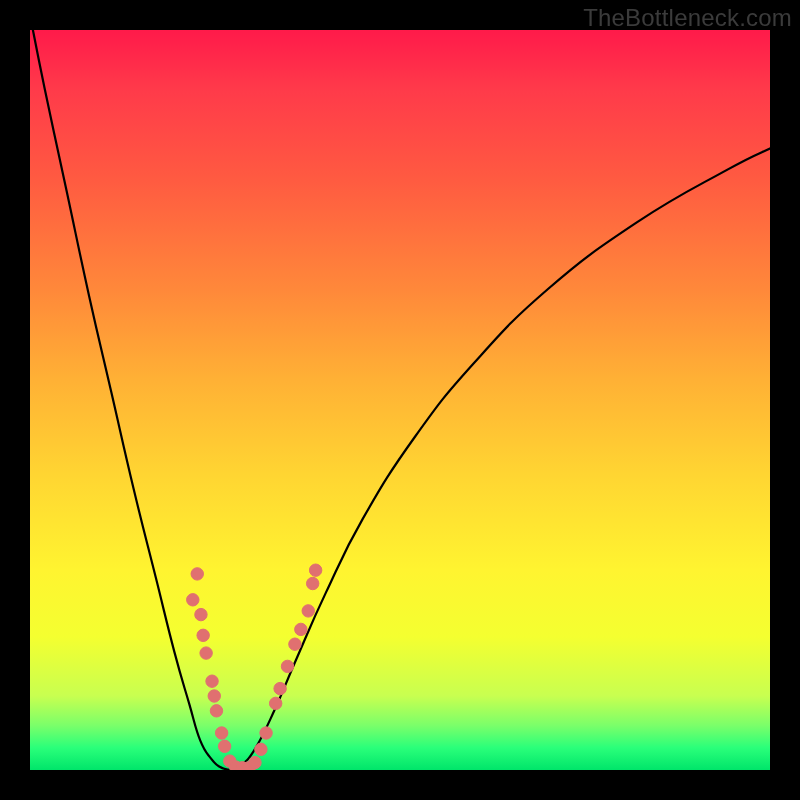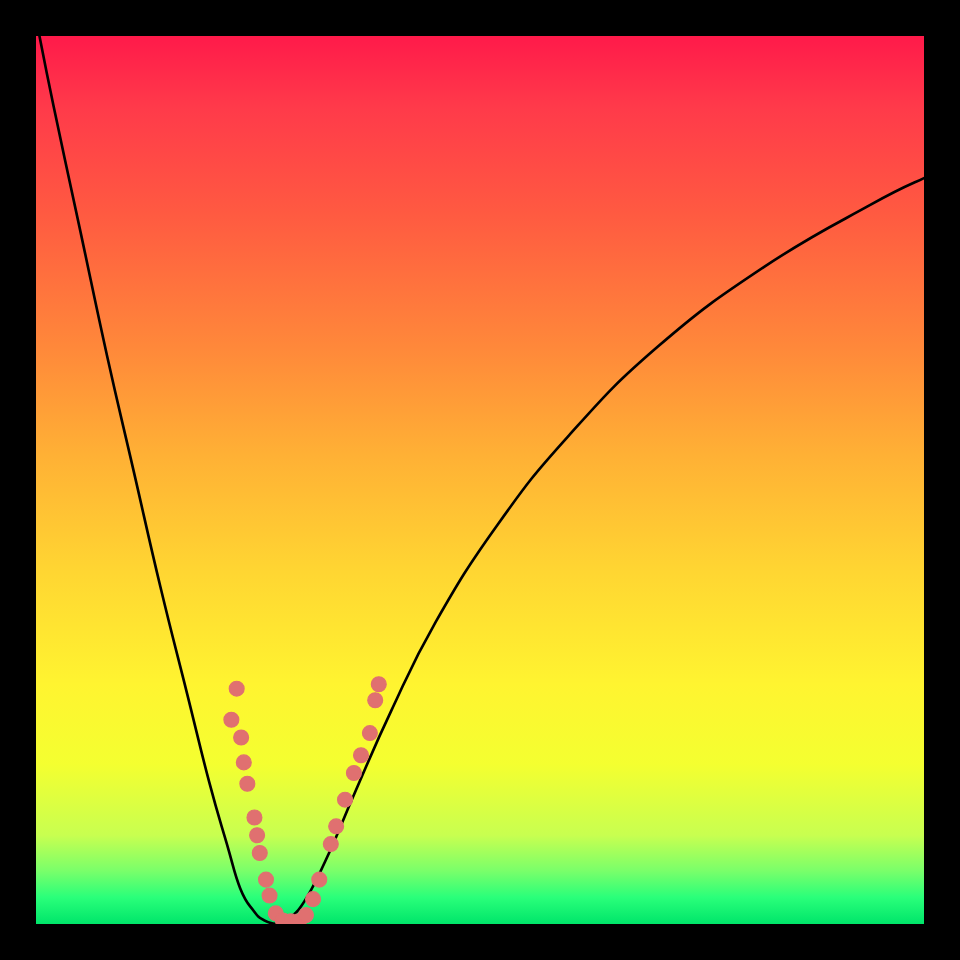--- a/index.html
+++ b/index.html
@@ -110,13 +110,14 @@
           <circle cx="250.12" cy="658.60" r="6.2" class="dot"></circle>
           <circle cx="257.52" cy="636.40" r="6.2" class="dot"></circle>
           <circle cx="264.92" cy="614.20" r="6.2" class="dot"></circle>
           <circle cx="270.84" cy="599.40" r="6.2" class="dot"></circle>
           <circle cx="278.24" cy="580.90" r="6.2" class="dot"></circle>
           <circle cx="282.68" cy="553.52" r="6.2" class="dot"></circle>
           <circle cx="285.64" cy="540.20" r="6.2" class="dot"></circle>
         </g>
     </svg>
   </div>
+  <div class="watermark">TheBottleneck.com</div>
 </div>
 
 </body></html>

